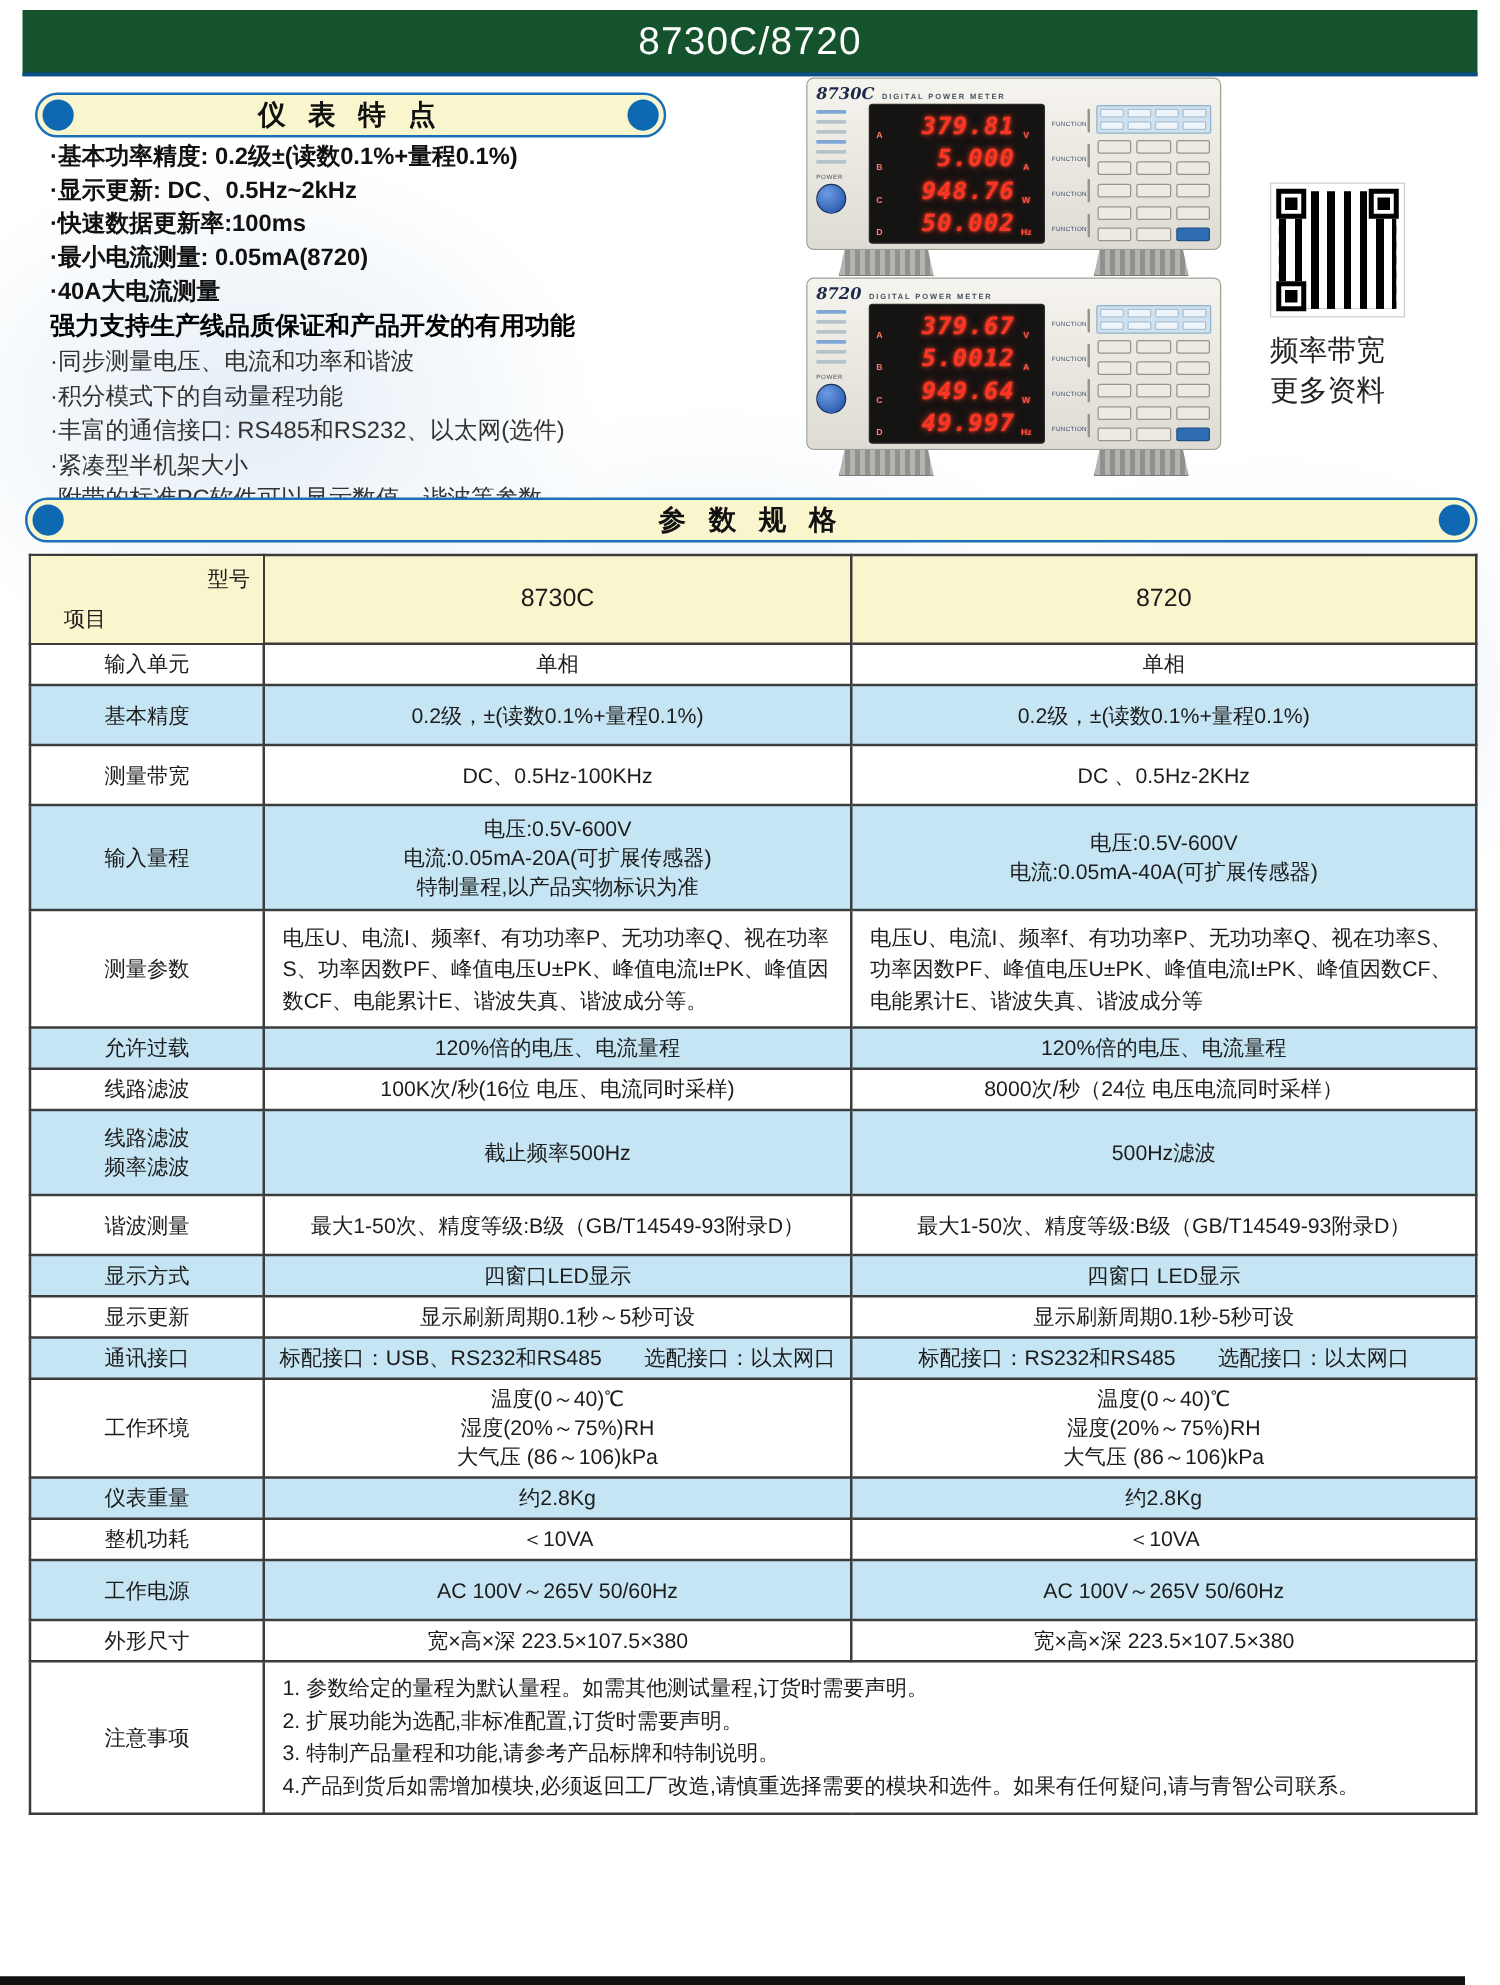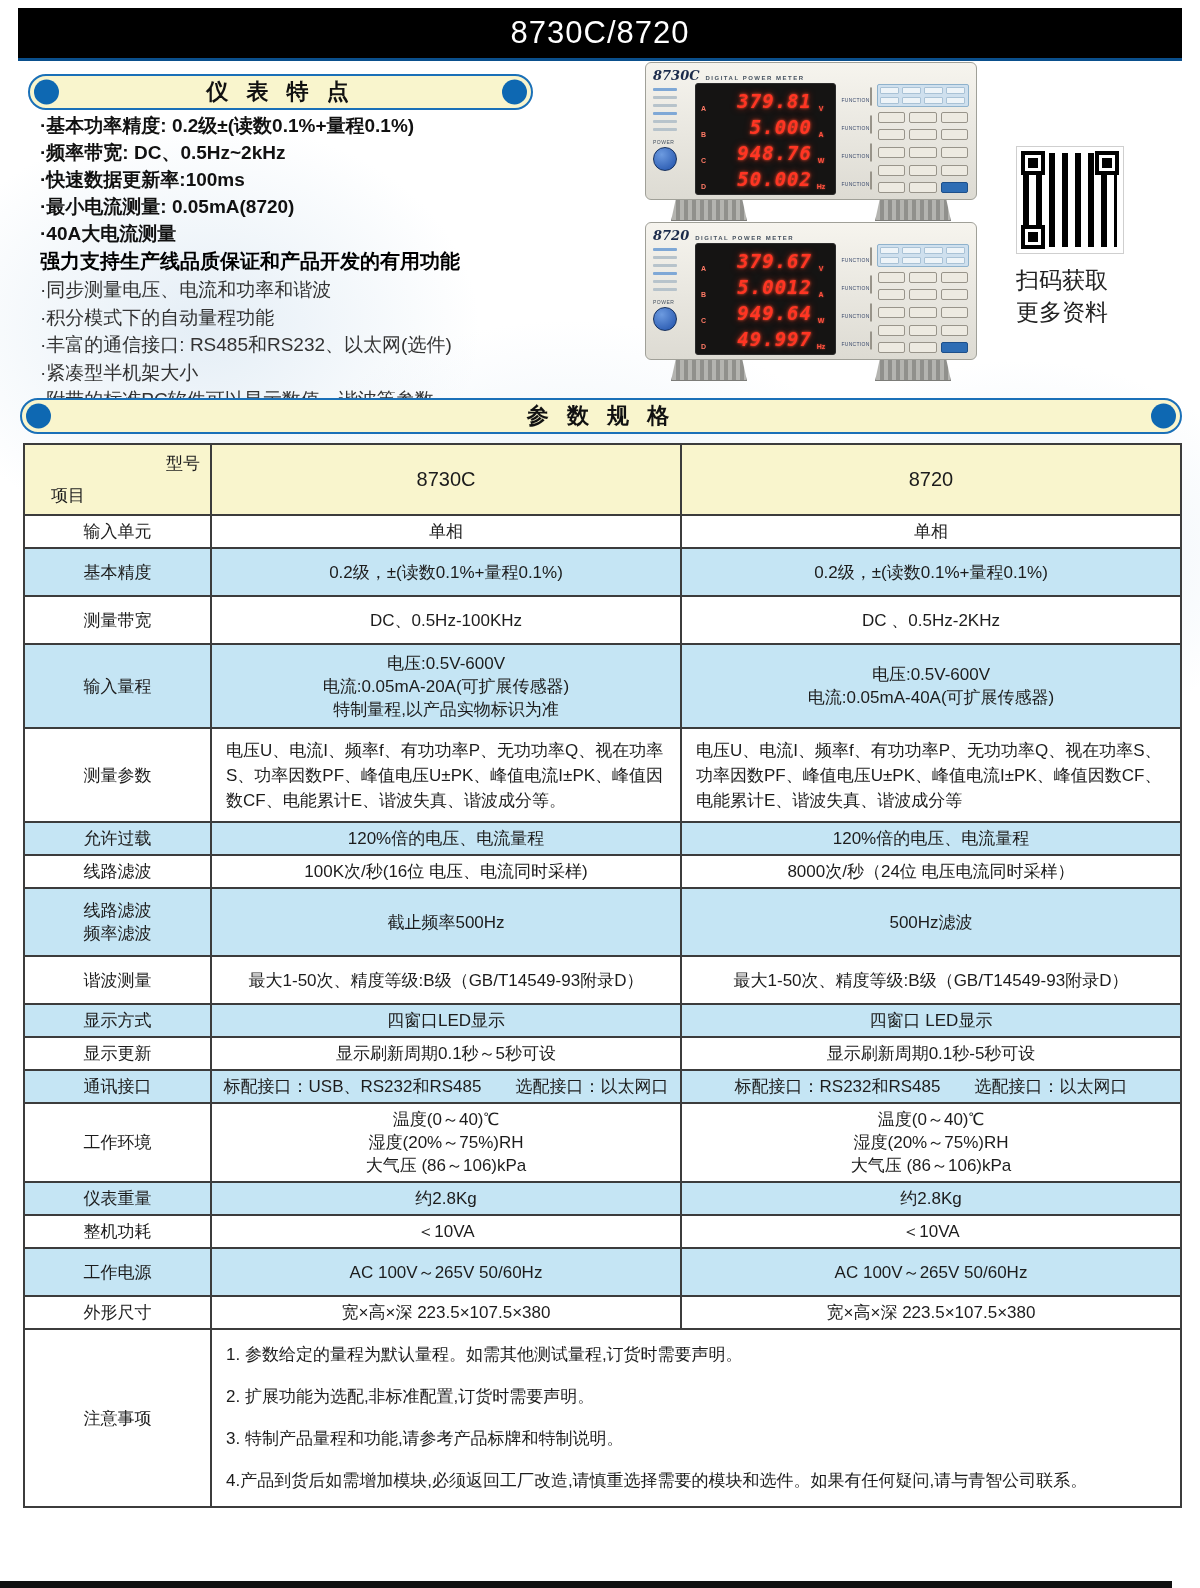--- a/index.html
+++ b/index.html
@@ -6,21 +6,21 @@
   body{font-family:"Liberation Sans",sans-serif;background:#fff;}
   .page{position:relative;width:1200px;height:1588px;background:#fff;overflow:hidden;}
   
   .wm{position:absolute;border-radius:50%;pointer-events:none;}
   .wm1{left:-80px;top:120px;width:560px;height:420px;background:radial-gradient(closest-side,rgba(188,212,232,.40),rgba(188,212,232,0));}
   .wm2{left:260px;top:320px;width:620px;height:420px;background:radial-gradient(closest-side,rgba(196,218,236,.35),rgba(196,218,236,0));}
   .wm3{left:760px;top:360px;width:520px;height:380px;background:radial-gradient(closest-side,rgba(190,214,234,.35),rgba(190,214,234,0));}
   .wm4{left:60px;top:980px;width:420px;height:320px;background:radial-gradient(closest-side,rgba(205,224,238,.25),rgba(205,224,238,0));}
 
   
-  .title-bar{position:absolute;left:18px;right:18px;top:8px;height:50px;background:#000000;border-bottom:3px solid #0a4f8c;
+  .title-bar{position:absolute;left:18px;right:18px;top:8px;height:50px;background:#14532d;border-bottom:3px solid #0a4f8c;
     display:flex;align-items:center;justify-content:center;color:#fff;font-size:31px;letter-spacing:1px;}
 
   
   .pill{position:absolute;background:#f9f5cd;border:2px solid #1a70b8;border-radius:18px;display:flex;align-items:center;justify-content:center;box-sizing:border-box;}
   .pill .dot{position:absolute;top:50%;transform:translateY(-50%);width:25px;height:25px;border-radius:50%;background:#0e68b2;}
   .pill .dot.left{left:4px;}
   .pill .dot.right{right:4px;}
   .pill .pill-text{font-size:22px;font-weight:bold;color:#111;letter-spacing:6px;}
   .pill-features{left:28px;top:74px;width:505px;height:36px;}
   .pill-specs{left:20px;top:398px;width:1162px;height:36px;}
@@ -85,21 +85,21 @@
   .spec-table col.c-m2{width:500px;}
   .spec-table th,.spec-table td{border:2px solid #3c3c3c;font-weight:normal;color:#1c1c1c;font-size:17px;text-align:center;vertical-align:middle;padding:4px 8px;white-space:pre-line;box-sizing:border-box;background:#fff;}
   .spec-table tr.shade th,.spec-table tr.shade td{background:#c5e5f4;}
   .spec-table tr.head th{background:#f9f5cd;height:62px;font-size:20px;}
   .spec-table th.diag{position:relative;background:
       linear-gradient(to bottom right,transparent calc(50% - 1px),#4a4a4a calc(50% - 1px),#4a4a4a calc(50% + 1px),transparent calc(50% + 1px)),#f9f5cd;
       font-size:17px;padding:0;}
   .diag-model{position:absolute;right:10px;top:7px;font-size:17px;}
   .diag-item{position:absolute;left:26px;bottom:7px;font-size:17px;}
   .spec-table td.left{text-align:left;padding-left:14px;padding-right:12px;line-height:25px;}
-  .spec-table td.notes{line-height:42px;font-size:17px;}
+  .spec-table td.notes{line-height:26px;font-size:17px;}
   tr.rh-s{height:32px;} tr.rh-m{height:48px;} tr.rh-l{height:84px;} tr.rh-xl{height:94px;}
   tr.rh-2l{height:68px;} tr.rh-3l{height:74px;} tr.rh-notes{height:122px;}
 
   .bottom-strip{position:absolute;left:0;right:28px;bottom:0;height:7px;background:#101010;}
 </style>
 </head>
 <body>
 
 <div class="page">
   <div class="wm wm1"></div>
@@ -111,21 +111,21 @@
 
   <div class="pill pill-features">
     <span class="dot left"></span>
     <span class="pill-text">仪 表 特 点</span>
     <span class="dot right"></span>
   </div>
 
   <div class="features">
     <ul>
       <li class="feat-li">·基本功率精度: 0.2级±(读数0.1%+量程0.1%)</li>
-      <li class="feat-li">·频率带宽: DC、0.5Hz~2kHz</li>
+      <li class="feat-li">·显示更新: DC、0.5Hz~2kHz</li>
       <li class="feat-li">·快速数据更新率:100ms</li>
       <li class="feat-li">·最小电流测量: 0.05mA(8720)</li>
       <li class="feat-li">·40A大电流测量</li>
       <li class="feat-sub">强力支持生产线品质保证和产品开发的有用功能</li>
       <li class="feat-li2">·同步测量电压、电流和功率和谐波</li>
       <li class="feat-li2">·积分模式下的自动量程功能</li>
       <li class="feat-li2">·丰富的通信接口: RS485和RS232、以太网(选件)</li>
       <li class="feat-li2">·紧凑型半机架大小</li>
       <li class="feat-li2">·附带的标准PC软件可以显示数值、谐波等参数</li>
     </ul>
@@ -300,21 +300,21 @@
 
   <div class="qr-wrap">
     <div class="qr">
       <div class="qr-inner">
         <span class="finder tl"></span>
         <span class="finder tr"></span>
         <span class="finder bl"></span>
       </div>
     </div>
     <div class="qr-caption">
-      <div>扫码获取</div>
+      <div>频率带宽</div>
       <div>更多资料</div>
     </div>
   </div>
 
   <div class="pill pill-specs">
     <span class="dot left"></span>
     <span class="pill-text">参 数 规 格</span>
     <span class="dot right"></span>
   </div>
 

